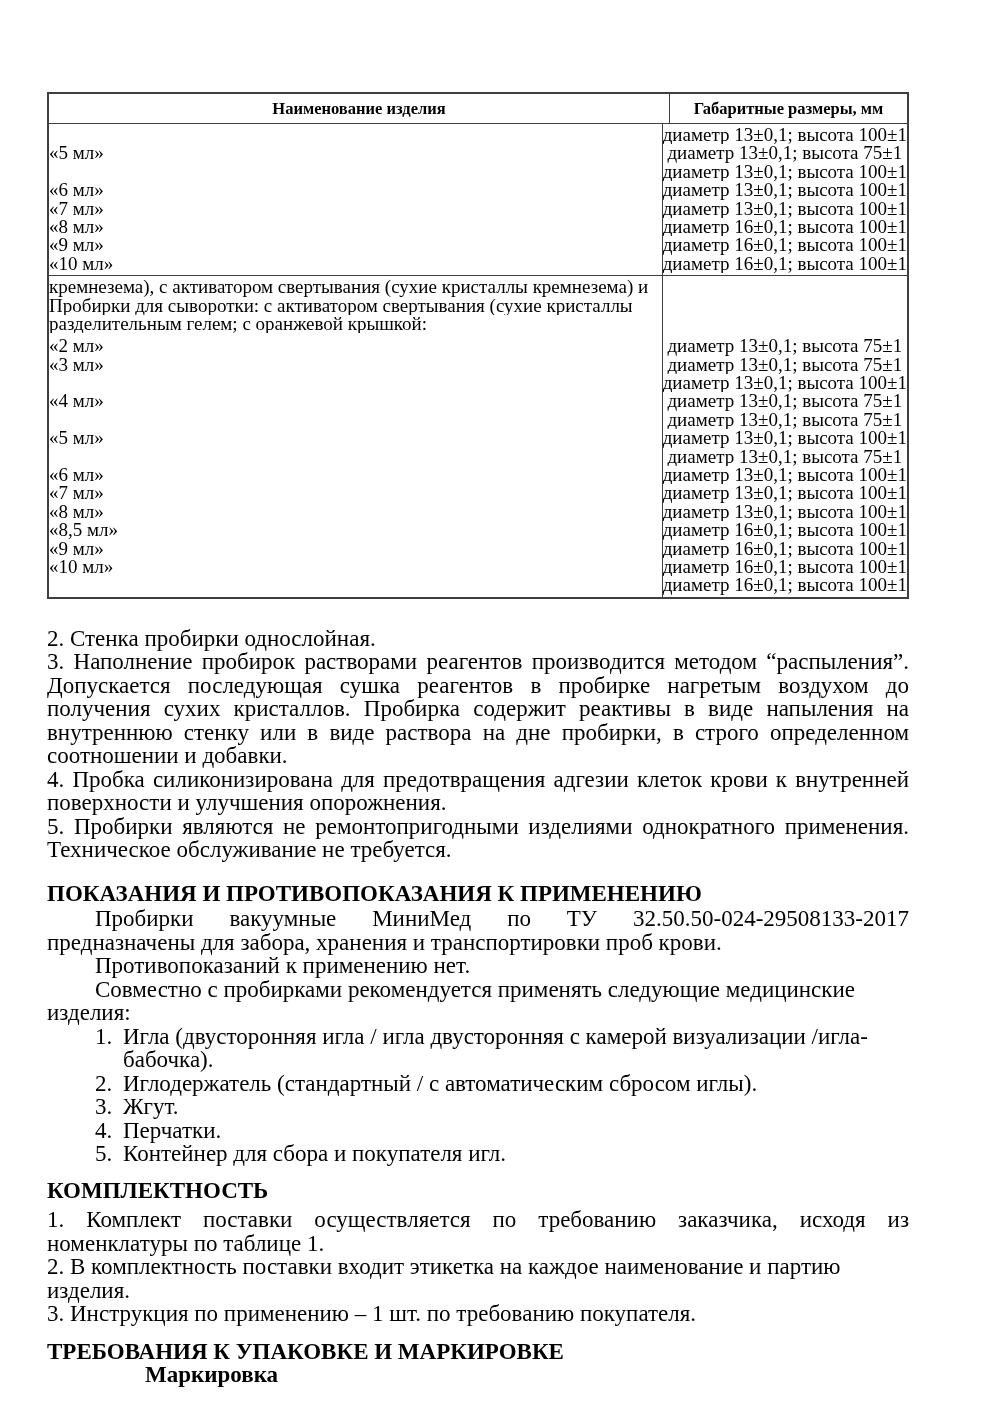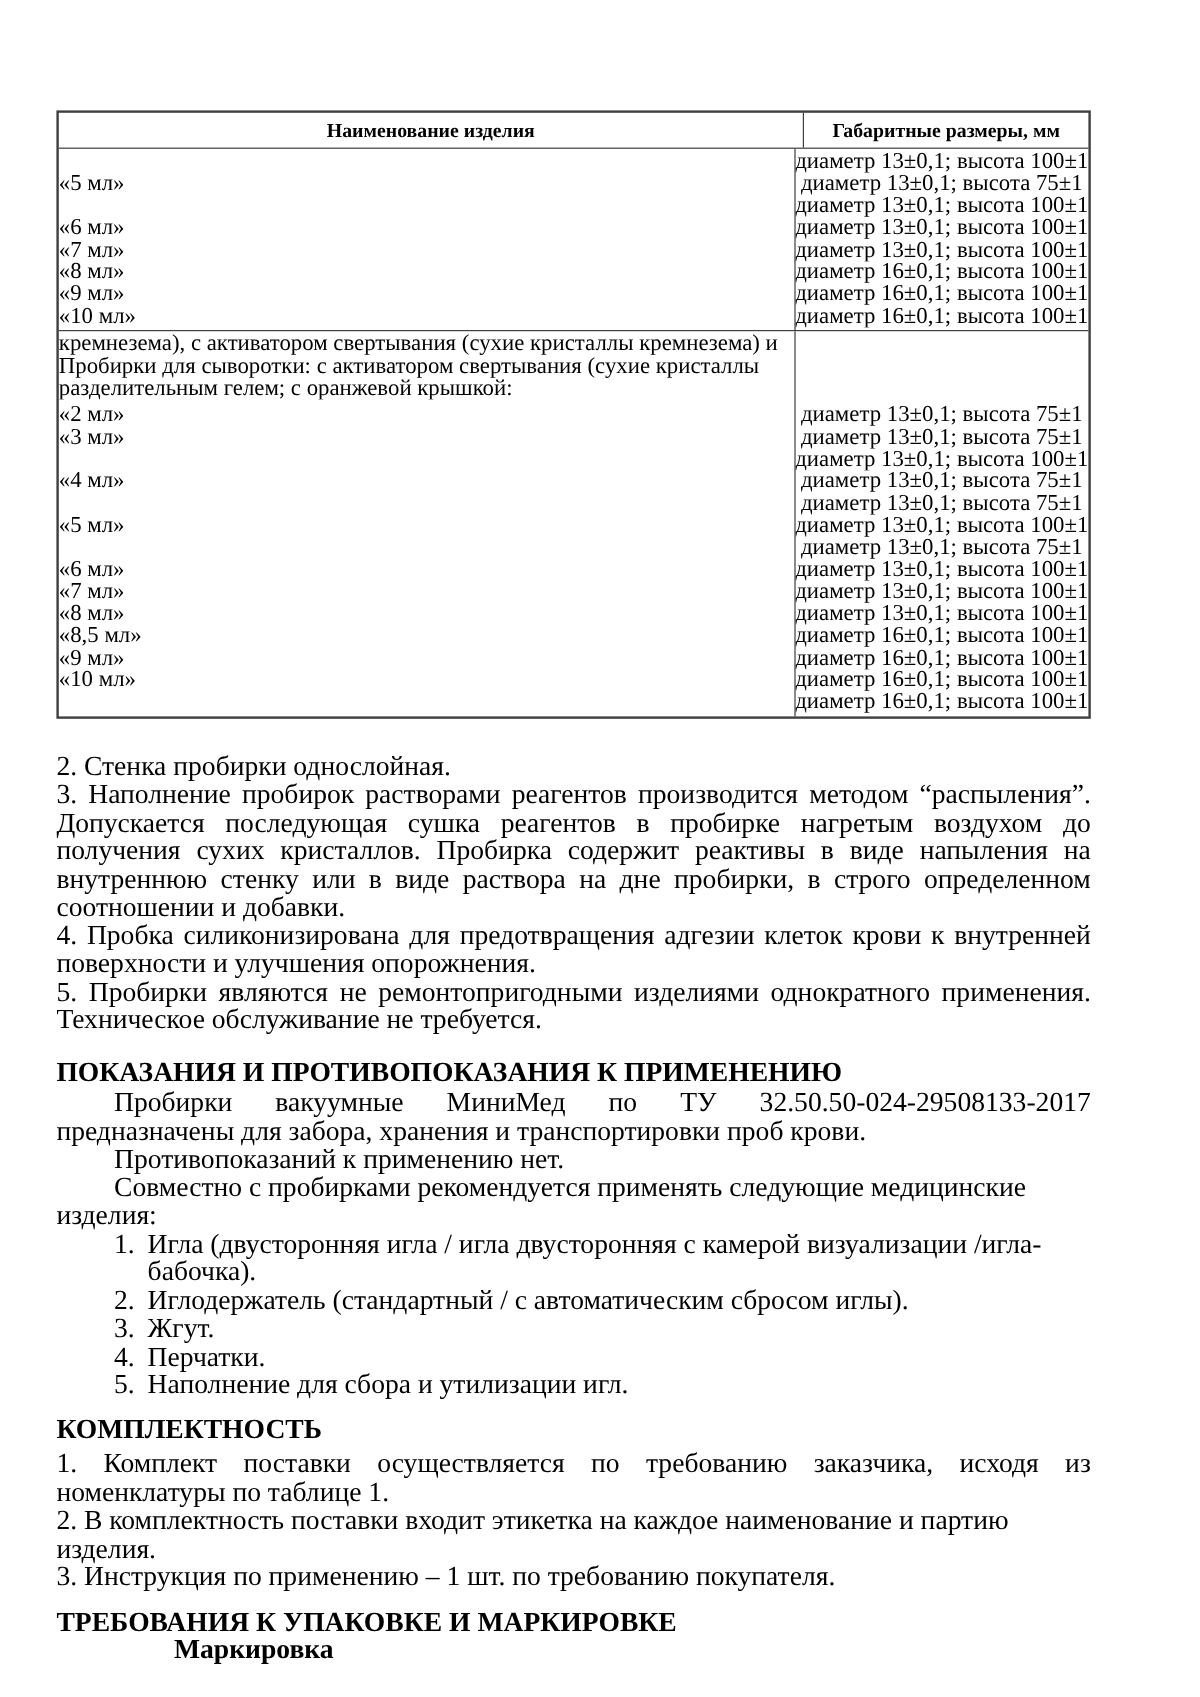--- a/index.html
+++ b/index.html
@@ -172,21 +172,21 @@
         <div class="li">
           <div class="num">3.</div>
           <div class="li-text">Жгут.</div>
         </div>
         <div class="li">
           <div class="num">4.</div>
           <div class="li-text">Перчатки.</div>
         </div>
         <div class="li">
           <div class="num">5.</div>
-          <div class="li-text">Наполнение для сбора и утилизации игл.</div>
+          <div class="li-text">Контейнер для сбора и покупателя игл.</div>
         </div>
         <div class="heading h2">КОМПЛЕКТНОСТЬ</div>
         <div class="p justify">1. Комплект поставки осуществляется по требованию заказчика, исходя из номенклатуры по таблице 1.</div>
         <div class="p">2. В комплектность поставки входит этикетка на каждое наименование и партию изделия.</div>
         <div class="p">3. Инструкция по применению – 1 шт. по требованию покупателя.</div>
         <div class="heading h3">ТРЕБОВАНИЯ К УПАКОВКЕ И МАРКИРОВКЕ</div>
         <div class="p bold sub">Маркировка</div>
       </div>
 
   </div>

